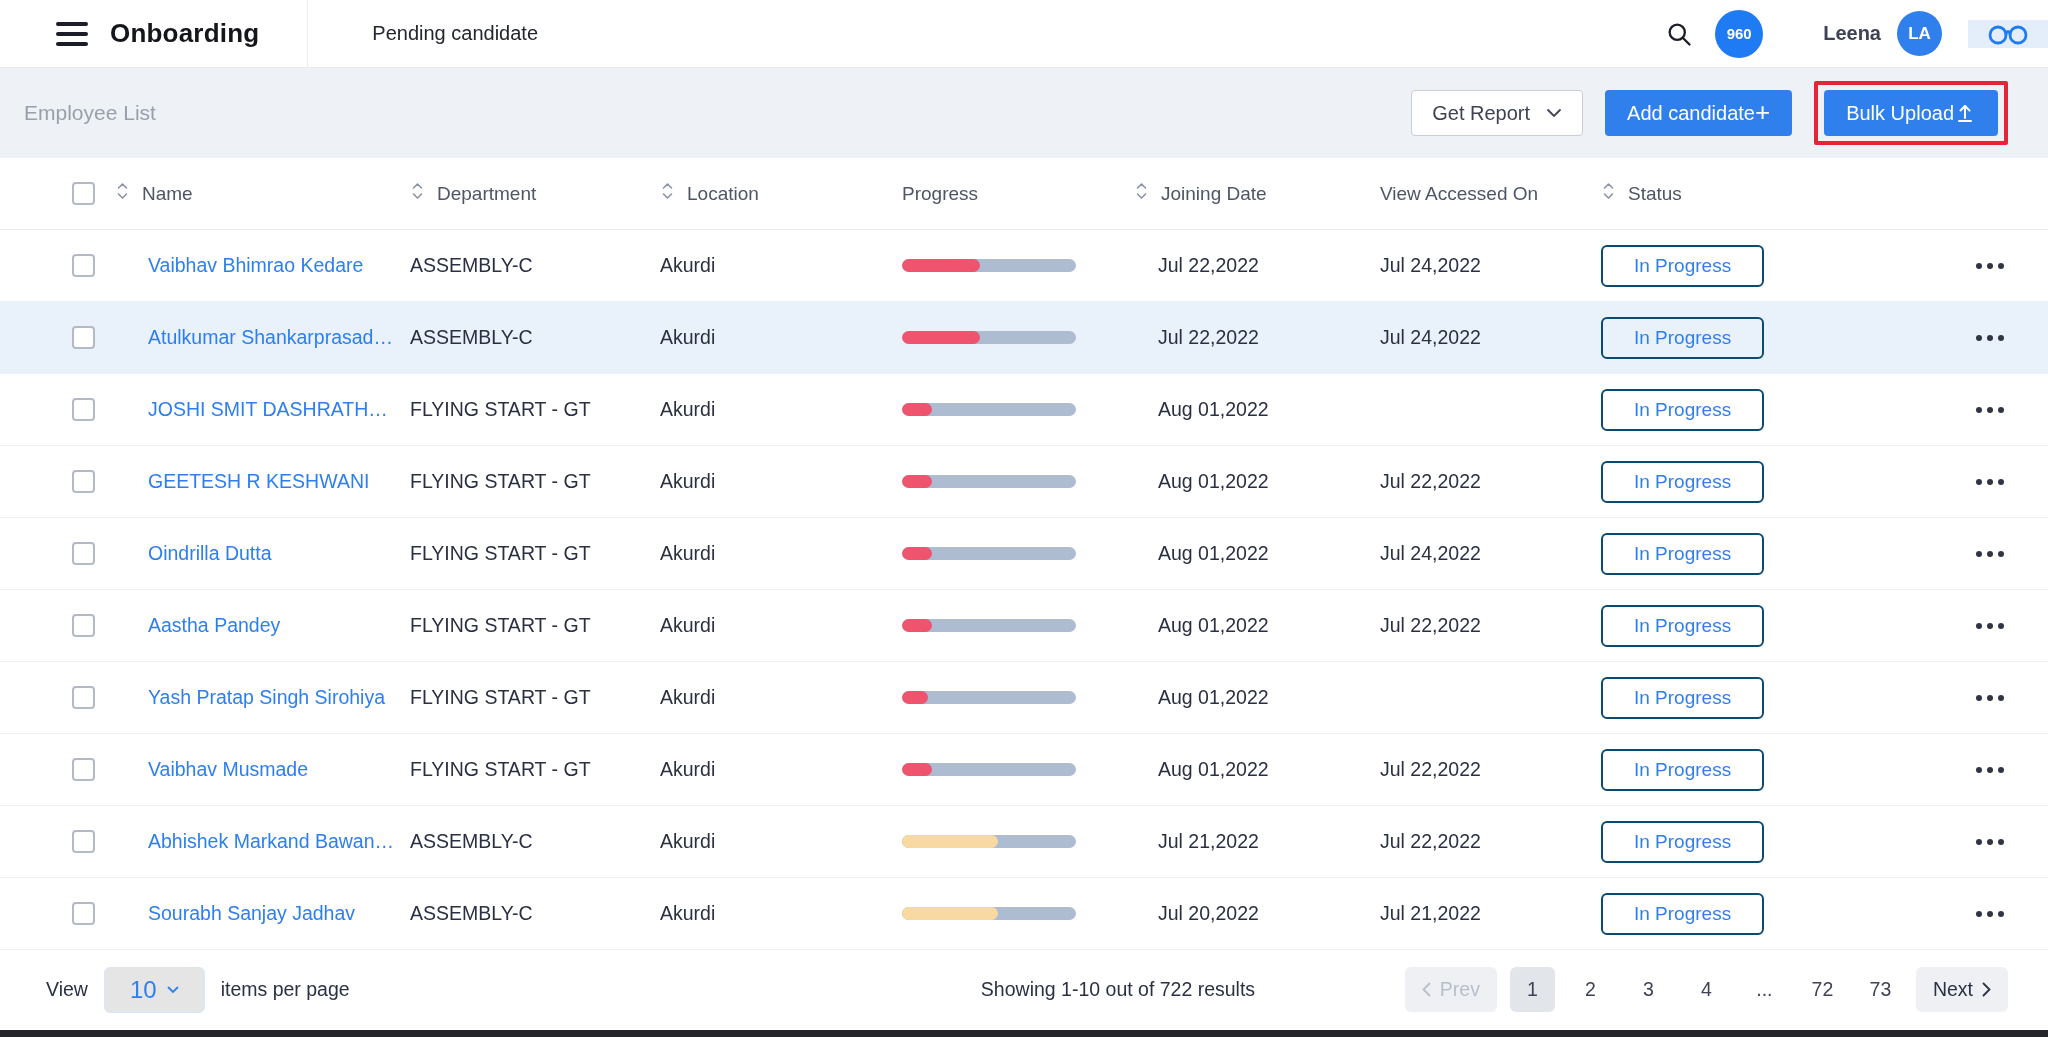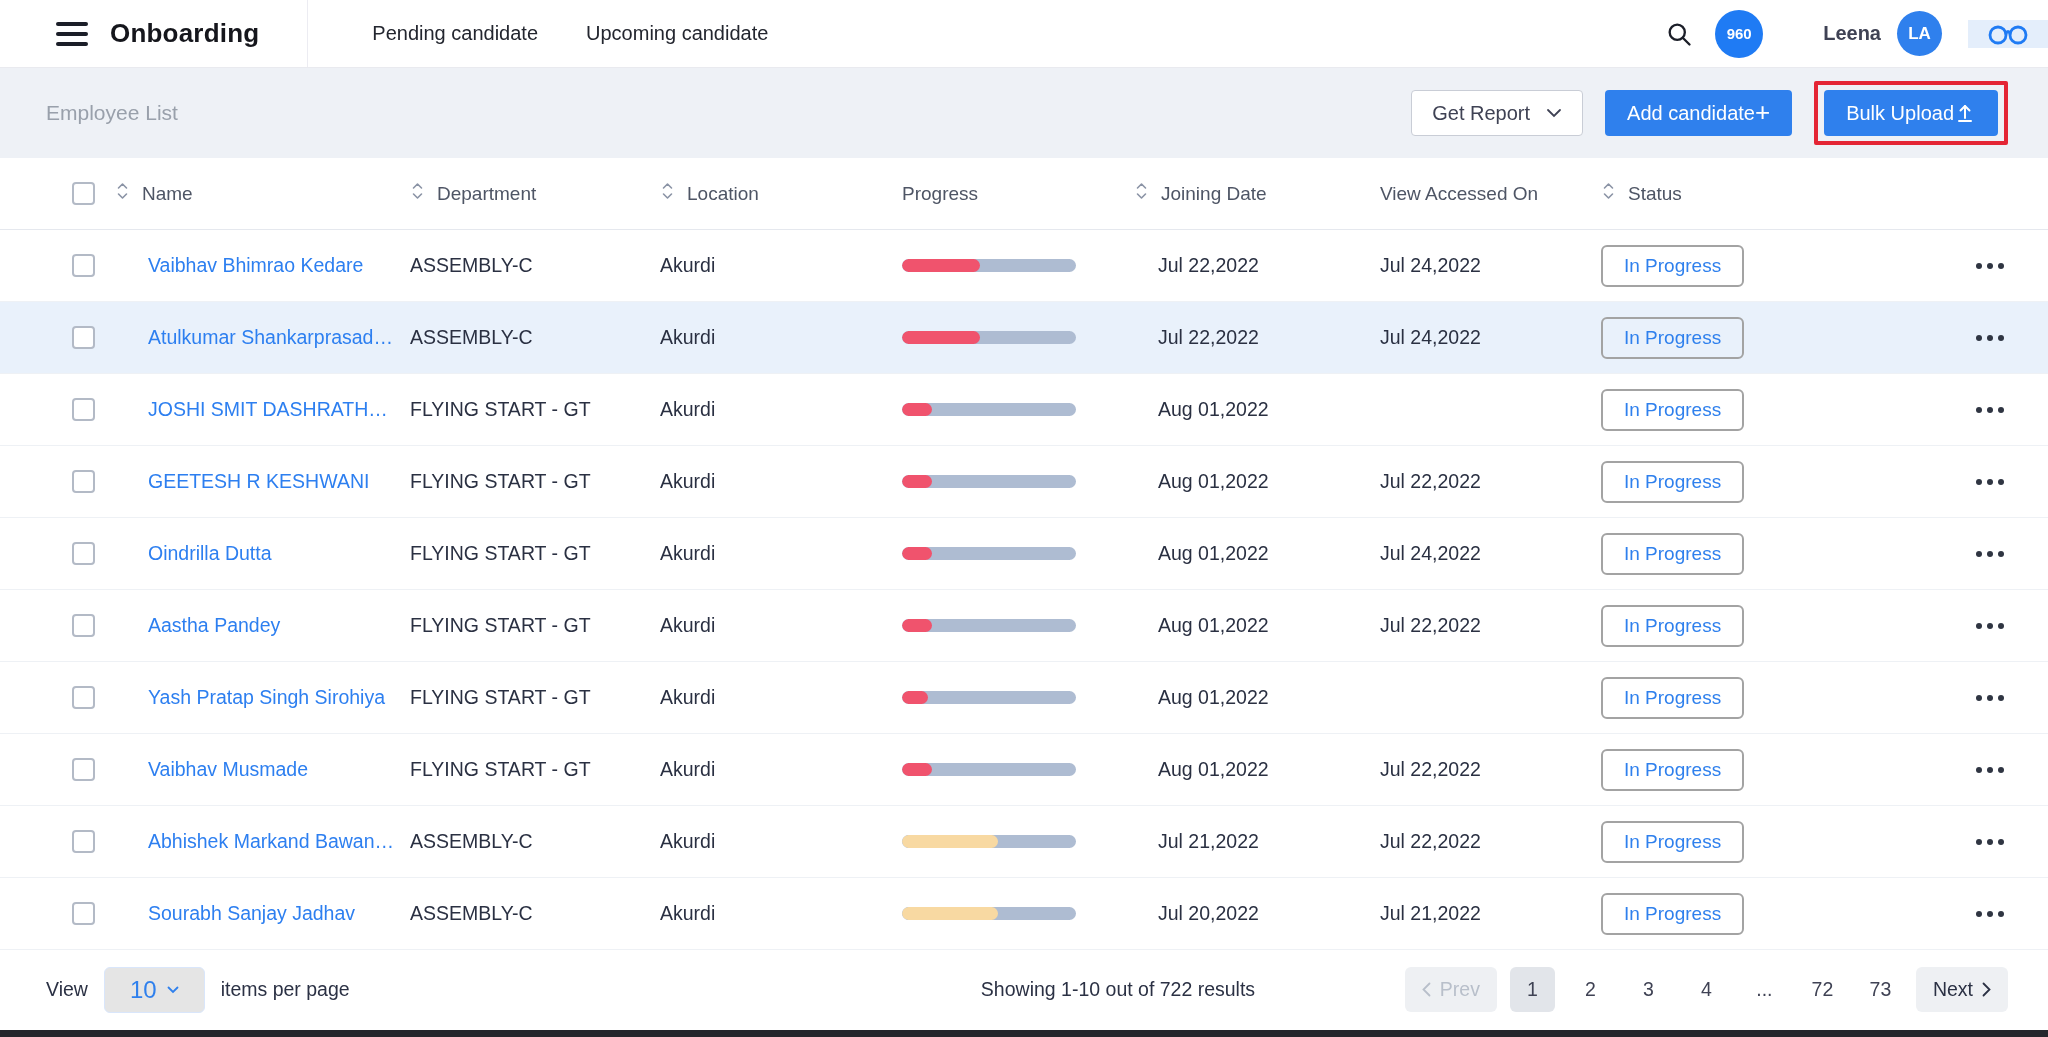--- a/index.html
+++ b/index.html
@@ -22,41 +22,41 @@
   .tab.active::after { content:""; position:absolute; left:10px; right:10px; bottom:0; height:4px; background:#2f80ed; border-radius:2px; }
   .nav-right { margin-left:auto; display:flex; align-items:center; }
   .search-btn { display:flex; align-items:center; margin-right:22px; }
   .notif-badge { width:48px; height:48px; border-radius:50%; background:#1f7bf4; color:#fff; display:flex; align-items:center; justify-content:center; margin-right:60px; }
   .notif-badge span { display:block; width:26px; text-align:center; font-size:15px; font-weight:600; line-height:17px; word-break:break-all; }
   .user-name { font-size:20px; font-weight:600; color:#3f4254; margin-right:16px; }
   .avatar { width:45px; height:45px; border-radius:50%; background:#2f80ed; color:#fff; font-size:17px; font-weight:600; display:flex; align-items:center; justify-content:center; margin-right:26px; }
   .brand-tile { width:80px; background:#e4eefb; display:flex; align-items:center; justify-content:center; }
 
   
-  .subheader { height:90px; background:#eef1f6; display:flex; align-items:center; padding:0 40px 0 46px; }
+  .subheader { height:90px; background:#eef1f6; display:flex; align-items:center; padding:0 40px 0 24px; }
   .page-title { font-size:21px; color:#99a0ab; }
   .sub-actions { margin-left:auto; display:flex; align-items:center; gap:22px; }
   .btn-outline { height:46px; display:inline-flex; align-items:center; gap:16px; padding:0 20px; background:#fff; border:1px solid #c9cdd6; border-radius:4px; font-size:20px; color:#3f4254; }
   .btn-primary { height:46px; display:inline-flex; align-items:center; padding:0 22px; background:#2f80ed; border-radius:4px; font-size:20px; color:#fff; }
   .plus-glyph { font-size:26px; font-weight:300; line-height:1; margin-top:-2px; }
   .annotation-box { border:4px solid #e42535; border-radius:2px; padding:5px 6px; display:inline-flex; }
 
   
   .grid-row { display:grid; grid-template-columns:43px 295px 250px 242px 232px 246px 221px 240px 1fr; align-items:center; padding:0 40px 0 72px; }
   .thead { height:72px; border-bottom:1px solid #e5e8ee; font-size:19px; color:#4e5565; }
   .col-head { display:flex; align-items:center; gap:12px; font-weight:500; }
   .checkbox { width:23px; height:23px; border:2px solid #b3bac6; border-radius:4px; background:#fff; }
   .trow { height:72px; border-bottom:1px solid #eef1f5; font-size:19.5px; color:#2a3042; background:#fff; }
   .trow.highlighted { background:#e9f1fb; }
   .cell-name { padding-left:33px; overflow:hidden; }
   .cell-name a { color:#2d7ff0; text-decoration:none; white-space:nowrap; display:block; overflow:hidden; text-overflow:ellipsis; padding-right:12px; }
   .progress-track { width:174px; height:13px; border-radius:7px; background:#aebcd2; overflow:hidden; }
   .progress-fill { height:100%; border-radius:7px; }
   .cell-join { padding-left:24px; }
-  .status-badge { display:inline-block; border:2px solid #a3a3a3; color:#2f80ed; border-radius:6px; font-size:19px; padding:8px 21px; background:transparent; }
+  .status-badge { display:inline-block; border:2px solid #0c4a6e; color:#2f80ed; border-radius:6px; font-size:19px; padding:8px 31px; background:transparent; }
   .cell-actions { justify-self:end; }
   .dots { display:flex; gap:5px; padding:10px 4px; }
   .dots span { width:6px; height:6px; border-radius:50%; background:#2f3542; display:block; }
 
   
   .pagination { height:79px; display:flex; align-items:center; padding:0 40px 0 46px; position:relative; }
   .pg-label { font-size:19.5px; color:#2b3144; }
   .view-select { display:inline-flex; align-items:center; gap:10px; margin:0 16px; padding:8px 25px; border:1px solid #d9e6fb; background:#e5e5e5; border-radius:6px; color:#2f80ed; font-size:24px; font-weight:500; }
   .showing-text { position:absolute; left:50%; transform:translateX(-50%); margin-left:94px; font-size:19.5px; color:#2b3144; }
   .pager { margin-left:auto; display:flex; align-items:center; gap:13px; font-size:19.5px; }
@@ -76,23 +76,20 @@
   <button class="hamburger">
       <span></span>
       <span></span>
       <span></span>
     </button>
   <div class="app-title">Onboarding</div>
   <div class="nav-divider"></div>
   <div class="tab-bar" id="tab-bar">
       <button class="tab">
         <span class="tab-label">Pending candidate</span>
-      </button>
-      <button class="tab">
-        <span class="tab-label">Upcoming candidate</span>
       </button>
     </div>
   <div class="nav-right">
     <button class="search-btn">
       <svg width="28" height="28" viewBox="0 0 24 24" fill="none" stroke="#1b1e28" stroke-width="2" stroke-linecap="round">
           <circle cx="10.5" cy="10.5" r="6.5"></circle>
           <line x1="15.6" y1="15.6" x2="21" y2="21"></line>
         </svg>
     </button>
     <button class="notif-badge">

